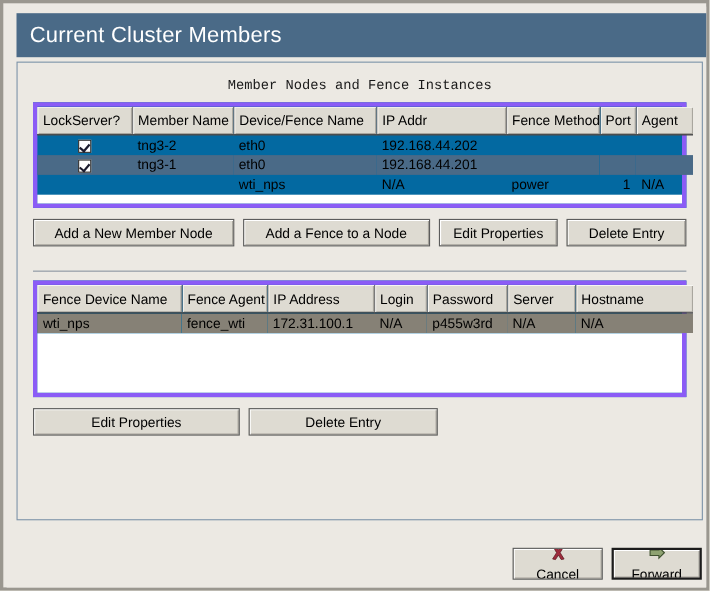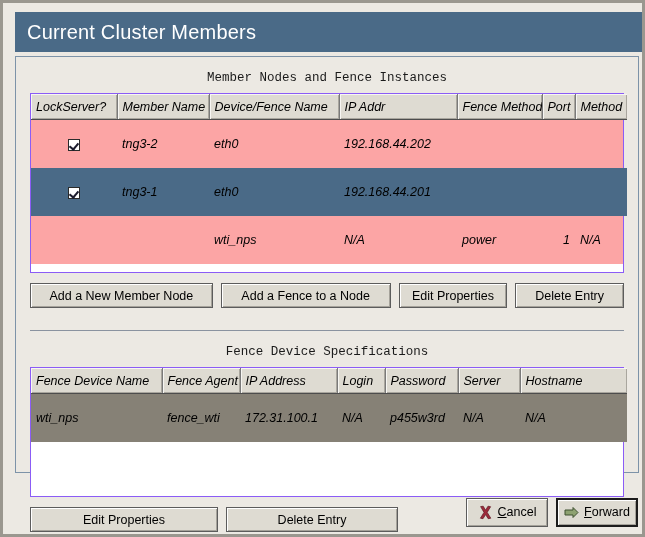--- a/index.html
+++ b/index.html
@@ -67,24 +67,23 @@
     text-align: center;
     font-size: 12.5px;
     color: #1a1a1a;
     margin-top: 14px;
     font-family: Liberation Mono, monospace;
   }
 
   
   .table-wrap {
     margin: 8px 14px 0 14px;
-    border: 1px solid #8b5cf6;
-    background: #fca5a5;
-    box-sizing: border-box;
-    font-style: italic;
+    border: 4px solid #8b5cf6;
+    background: #0369a1;
+    box-sizing: border-box;
   }
   table.grid {
     border-collapse: collapse;
     width: 100%;
     table-layout: fixed;
     font-size: 12.5px;
   }
   table.grid thead th {
     background: #dedbd2;
     border-right: 1px solid #7a7a7a;
@@ -93,21 +92,21 @@
     font-weight: normal;
     text-align: left;
     padding: 3px 5px;
     color: #000000;
     height: 19px;
     white-space: nowrap;
     overflow: hidden;
   }
   table.grid thead th:last-child { border-right: none; }
   table.grid tbody td {
-    padding: 15px 5px;
+    padding: 0 5px;
     color: #000000;
     height: 18px;
     white-space: nowrap;
     overflow: hidden;
   }
   tr.row-selected-active td {
     background: #4a6a87;
     color: #ffffff;
   }
   tr.row-selected-inactive td {
@@ -183,20 +182,21 @@
     box-sizing: border-box;
   }
   .btn-nav {
     width: 82px;
     height: 29px;
     display: flex;
     align-items: center;
     justify-content: center;
     gap: 5px;
     line-height: normal;
+    flex-direction: column;
   }
   .btn-default {
     border: 2px solid #1c1c1c;
     box-shadow: inset 1px 1px 0 #ffffff, inset -1px -1px 0 #a5a29a;
   }
   .mn { text-decoration: underline; }
   .ico { display: inline-flex; width: 15px; height: 15px; }
 </style>
 </head>
 <body>
@@ -224,21 +224,21 @@
               <col style="width:52px">
           </colgroup>
           <thead>
             <tr>
               <th>LockServer?</th>
               <th>Member Name</th>
               <th>Device/Fence Name</th>
               <th>IP Addr</th>
               <th>Fence Method</th>
               <th>Port</th>
-              <th>Method</th>
+              <th>Agent</th>
             </tr>
           </thead>
           <tbody>
             <tr>
               <td class="center"><span class="chk"></span></td>
               <td>tng3-2</td>
               <td>eth0</td>
               <td>192.168.44.202</td>
               <td></td>
               <td class="right"></td>
@@ -269,21 +269,20 @@
 
       <div class="btn-row">
         <button class="btn" style="width:185px">Add a New Member Node</button>
         <button class="btn" style="width:172px">Add a Fence to a Node</button>
         <button class="btn" style="width:110px">Edit Properties</button>
         <button class="btn" style="width:110px">Delete Entry</button>
       </div>
 
       <div class="sep"></div>
 
-      <div class="section-title">Fence Device Specifications</div>
 
       <div class="table-wrap">
         <table class="grid">
           <colgroup>
             <col style="width:131px">
               <col style="width:78px">
               <col style="width:97px">
             <col style="width:48px">
               <col style="width:73px">
               <col style="width:62px">

